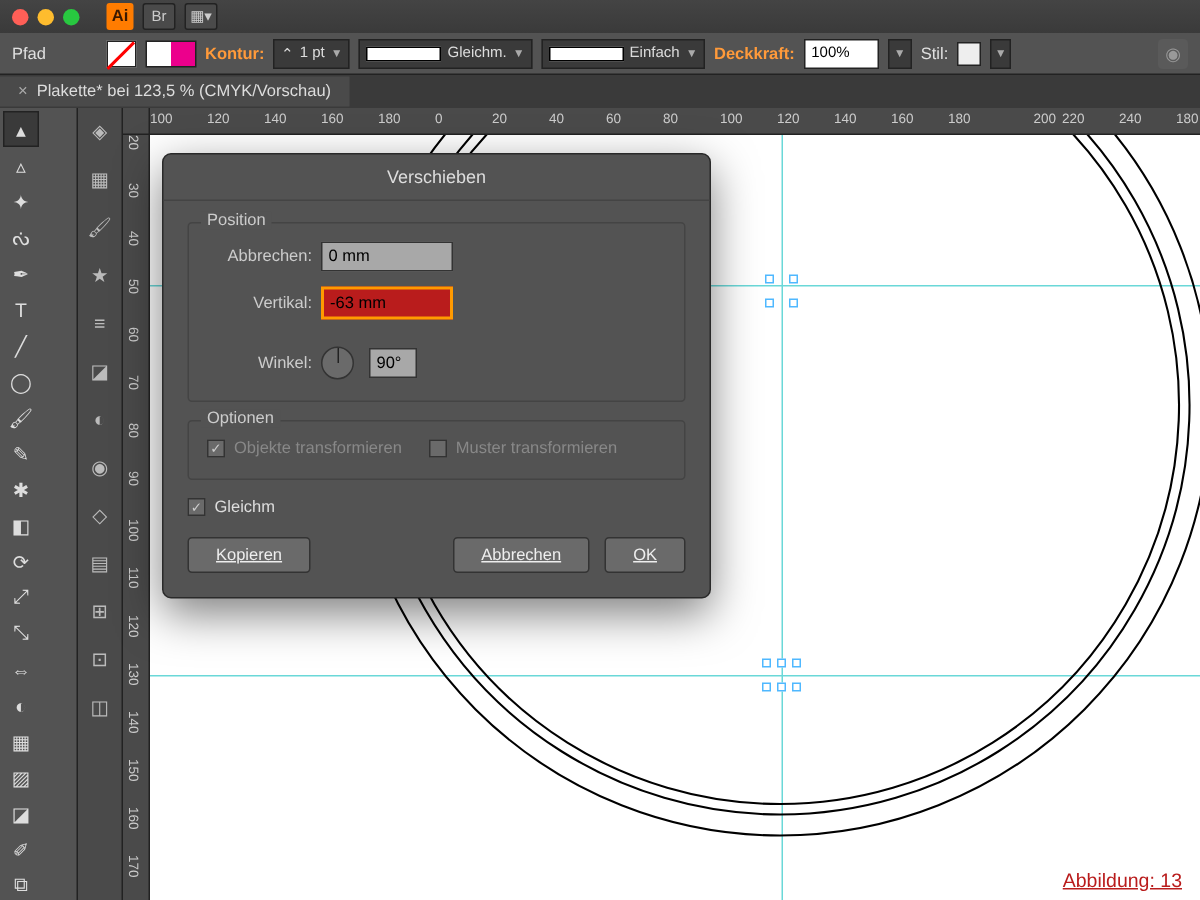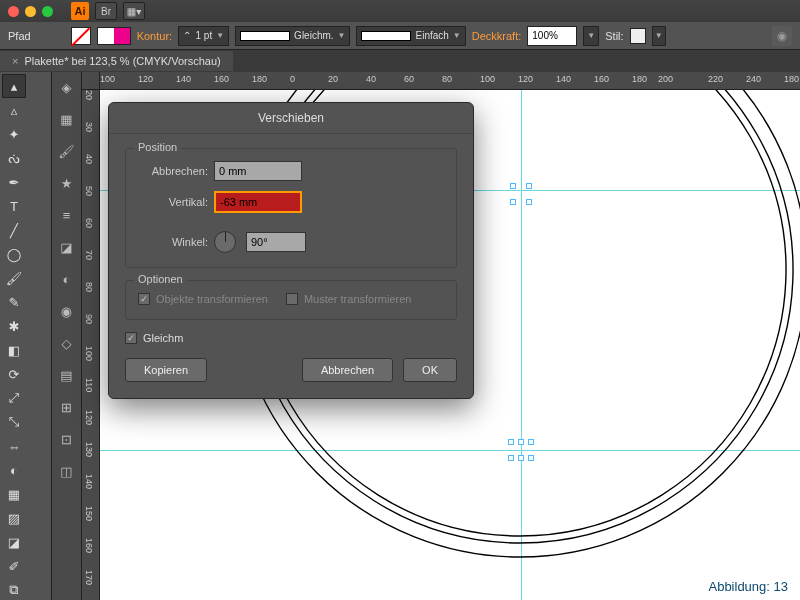--- a/index.html
+++ b/index.html
@@ -8,21 +8,21 @@
 
 .titlebar { height: 22px; background: linear-gradient(#444, #3a3a3a); display: flex; align-items: center; padding: 0 8px; gap: 6px; }
 .tl-dot { width: 11px; height: 11px; border-radius: 50%; }
 .tl-red { background: #ff5f57; } .tl-yellow { background: #febc2e; } .tl-green { background: #28c840; }
 .ai-logo { width: 18px; height: 18px; background: #ff7c00; color: #3a1800; font-size: 11px; font-weight: bold; display: flex; align-items: center; justify-content: center; margin-left: 12px; border-radius: 2px; }
 .tb-btn { width: 22px; height: 18px; background: #4a4a4a; border: 1px solid #222; border-radius: 2px; display: flex; align-items: center; justify-content: center; color: #ccc; font-size: 10px; }
 
 
 .controlbar { height: 28px; background: #535353; display: flex; align-items: center; padding: 0 8px; gap: 6px; border-bottom: 1px solid #222; }
 .cb-label { color: #e0e0e0; font-size: 11px; }
-.cb-label.orange { color: #ff9a3a; font-weight: 400; text-align: right; }
+.cb-label.orange { color: #ff9a3a; font-weight: 700; text-align: right; }
 .swatch { width: 20px; height: 18px; background: #fff; border: 1px solid #222; position: relative; }
 .swatch.none::after { content: ''; position: absolute; width: 140%; height: 2px; background: red; top: 50%; left: -20%; transform: rotate(-45deg); }
 .swatch.tiny { width: 16px; height: 16px; }
 .swatch-group { display: flex; border: 1px solid #222; }
 .swatch-group .swatch { border: none; border-right: 1px solid #222; }
 .swatch-group .swatch:last-child { border-right: none; }
 .swatch.sel { outline: 2px solid #fff; outline-offset: -2px; }
 .dropdown { height: 20px; background: #3a3a3a; border: 1px solid #222; display: flex; align-items: center; padding: 0 4px; color: #ddd; font-size: 10px; gap: 4px; }
 .dropdown .arrow { font-size: 8px; color: #aaa; }
 .stroke-prev { width: 50px; height: 10px; background: #fff; border: 1px solid #000; }
@@ -48,40 +48,40 @@
 .ruler-v { position: absolute; top: 18px; left: 0; width: 18px; bottom: 0; background: #4a4a4a; border-right: 1px solid #222; }
 .ruler-v .tick { position: absolute; font-size: 9px; color: #ccc; left: 2px; writing-mode: vertical-rl; }
 .ruler-corner { position: absolute; top: 0; left: 0; width: 18px; height: 18px; background: #4a4a4a; border-right: 1px solid #222; border-bottom: 1px solid #222; }
 .canvas { position: absolute; top: 18px; left: 18px; right: 0; bottom: 0; background: #fff; overflow: hidden; }
 .guide-v { position: absolute; top: 0; bottom: 0; width: 1px; background: #6ad8d8; }
 .guide-h { position: absolute; left: 0; right: 0; height: 1px; background: #6ad8d8; }
 .artwork { position: absolute; top: -170px; left: 70px; width: 700px; height: 700px; }
 .artwork svg { width: 100%; height: 100%; }
 .sel-handles { position: absolute; }
 .sel-handles .h { position: absolute; width: 6px; height: 6px; border: 1px solid #4fb8ff; background: #fff; }
-.caption { position: absolute; bottom: 6px; right: 12px; color: #0c4a6e; font-size: 13px; }
+.caption { position: absolute; bottom: 6px; right: 12px; color: #b91c1c; font-size: 13px; text-decoration: underline; }
 
 
 .dialog { position: absolute; top: 102px; left: 108px; width: 366px; background: #535353; border: 1px solid #2a2a2a; border-radius: 6px; box-shadow: 0 10px 30px rgba(0,0,0,.5); }
 .dlg-title { text-align: center; color: #ddd; font-size: 12px; padding: 8px 0; border-bottom: 1px solid #444; }
 .dlg-body { padding: 14px 16px 16px; }
 .fieldset { border: 1px solid #444; border-radius: 3px; padding: 12px 12px 14px; position: relative; margin-bottom: 12px; }
 .fieldset .legend { position: absolute; top: -8px; left: 8px; background: #535353; padding: 0 4px; color: #ccc; font-size: 11px; }
 .row { display: flex; align-items: center; margin-bottom: 10px; gap: 6px; }
 .row:last-child { margin-bottom: 0; }
 .row .lbl { width: 70px; text-align: right; color: #ccc; font-size: 11px; }
 .row input { width: 88px; height: 20px; background: #a8a8a8; border: 1px solid #333; font-size: 11px; padding: 0 4px; color: #000; }
 .row input.focus { background: #b91c1c; border: 2px solid #ff9a00; height: 22px; }
 .angle-dial { width: 22px; height: 22px; border: 1px solid #333; border-radius: 50%; background: #6a6a6a; position: relative; margin-right: 4px; }
 .angle-dial::after { content: ''; position: absolute; width: 1px; height: 10px; background: #222; top: 0; left: 50%; }
 .check { display: flex; align-items: center; gap: 6px; color: #888; font-size: 11px; }
 .check.on { color: #ddd; }
 .check .box { width: 12px; height: 12px; border: 1px solid #333; background: #6a6a6a; display: flex; align-items: center; justify-content: center; font-size: 9px; color: #ccc; }
 .btn-row { display: flex; gap: 10px; margin-top: 14px; }
-.btn { flex: 0 0 auto; height: 24px; padding: 0 18px; background: #6a6a6a; border: 1px solid #333; border-radius: 3px; color: #eee; font-size: 11px; display: flex; align-items: center; justify-content: center; }
+.btn { flex: 0 0 auto; height: 24px; padding: 0 18px; background: #6a6a6a; border: 1px solid #333; border-radius: 3px; color: #eee; font-size: 11px; display: flex; align-items: center; justify-content: center; text-decoration: underline; }
 .spacer { flex: 1; }
 </style>
 </head>
 <body>
 
 <div class="titlebar">
   <div class="tl-dot tl-red"></div>
   <div class="tl-dot tl-yellow"></div>
   <div class="tl-dot tl-green"></div>
   <div class="ai-logo">Ai</div>
@@ -190,21 +190,21 @@
         <span class="tick" style="left: 190px;">0</span>
         <span class="tick" style="left: 228px;">20</span>
         <span class="tick" style="left: 266px;">40</span>
         <span class="tick" style="left: 304px;">60</span>
         <span class="tick" style="left: 342px;">80</span>
         <span class="tick" style="left: 380px;">100</span>
         <span class="tick" style="left: 418px;">120</span>
         <span class="tick" style="left: 456px;">140</span>
         <span class="tick" style="left: 494px;">160</span>
         <span class="tick" style="left: 532px;">180</span>
-        <span class="tick" style="left: 558px;">200</span>
+        <span class="tick" style="left: 589px;">200</span>
         <span class="tick" style="left: 608px;">220</span>
         <span class="tick" style="left: 646px;">240</span>
         <span class="tick" style="left: 684px;">180</span>
       </div>
     <div class="ruler-v" id="rulerV">
         <span class="tick" style="top: 0px;">20</span>
         <span class="tick" style="top: 32px;">30</span>
         <span class="tick" style="top: 64px;">40</span>
         <span class="tick" style="top: 96px;">50</span>
         <span class="tick" style="top: 128px;">60</span>
@@ -266,21 +266,21 @@
         <input value="0 mm" style="">
       </div>
       <div class="row">
         <span class="lbl">Vertikal:</span>
         <input class="focus" value="-63 mm" style="">
       </div>
       <div style="height:8px"></div>
       <div class="row">
         <span class="lbl">Winkel:</span>
         <div class="angle-dial"></div>
-        <input style="width: 60px;" value="90°">
+        <input style="width: 32px;" value="90°">
       </div>
     </div>
     <div class="fieldset">
       <div class="legend">Optionen</div>
       <div class="row" style="gap:18px">
         <div class="check">
           <div class="box">✓</div>
             <span>Objekte transformieren</span>
         </div>
         <div class="check">

